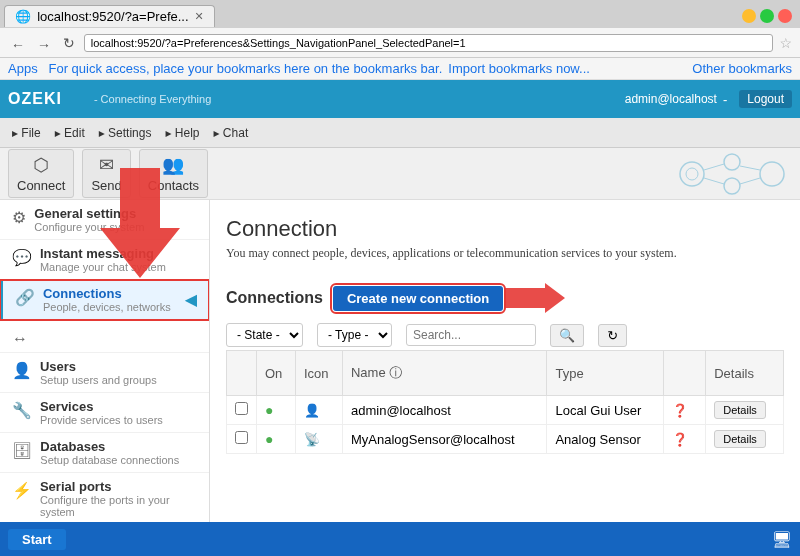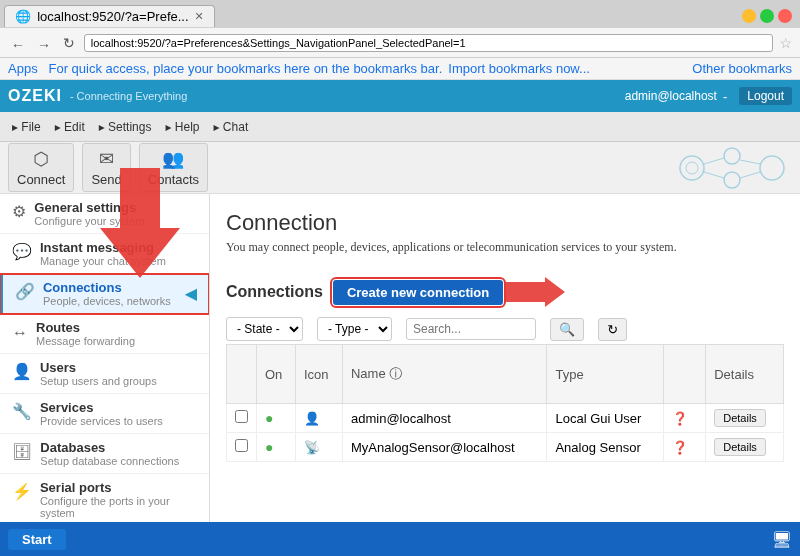--- a/index.html
+++ b/index.html
@@ -13,21 +13,21 @@
     .win-maximize { background: #28ca41; }
     .win-close { background: #ff5f56; }
     .address-bar { display: flex; align-items: center; padding: 4px 8px; gap: 6px; background: #f5f5f5; border-bottom: 1px solid #ccc; height: 30px; }
     .nav-btn { background: none; border: none; cursor: pointer; font-size: 14px; color: #555; padding: 0 3px; }
     .address-input { flex: 1; border: 1px solid #aaa; border-radius: 3px; padding: 2px 6px; font-size: 11px; background: white; }
     .bookmark-star { color: #aaa; font-size: 14px; }
     .bookmarks-bar { background: #f5f5f5; border-bottom: 1px solid #ddd; padding: 2px 8px; font-size: 11px; color: #555; display: flex; gap: 6px; align-items: center; height: 22px; }
     .bookmarks-bar span { color: #1a73e8; cursor: pointer; }
 
     
-    .app-header { background: #2196c4; padding: 4px 8px; display: flex; align-items: center; justify-content: space-between; height: 32px; }
+    .app-header { background: #2196c4; padding: 4px 8px; display: flex; align-items: center; justify-content: space-between; height: 38px; gap: 24px; }
     .app-logo { color: white; font-weight: bold; font-size: 16px; letter-spacing: 1px; }
     .app-tagline { color: #cce8f5; font-size: 11px; margin-left: 8px; }
     .app-user { color: white; font-size: 12px; }
     .logout-btn { color: white; background: #1976a2; border: none; cursor: pointer; padding: 2px 8px; border-radius: 3px; font-size: 12px; margin-left: 6px; }
 
     
     .menu-bar { background: #e8e8e8; border-bottom: 1px solid #ccc; display: flex; gap: 2px; padding: 2px 6px; height: 30px; align-items: center; }
     .menu-item { font-size: 12px; color: #333; cursor: pointer; padding: 1px 6px; }
 
     
@@ -60,21 +60,21 @@
     .connections-title { font-size: 16px; font-weight: bold; color: #333; }
     .create-btn { background: #1565c0; color: white; border: none; padding: 5px 14px; border-radius: 3px; cursor: pointer; font-size: 13px; font-weight: bold; outline: 2px solid #e53935; outline-offset: 1px; }
     .filter-row { display: flex; gap: 14px; align-items: center; margin-bottom: 3px; }
     .filter-select { border: 1px solid #ccc; border-radius: 3px; padding: 3px 6px; font-size: 12px; background: white; cursor: pointer; }
     .search-input { border: 1px solid #ccc; border-radius: 3px; padding: 3px 6px; font-size: 12px; width: 130px; }
     .search-btn { background: #f0f0f0; border: 1px solid #ccc; border-radius: 3px; padding: 3px 8px; cursor: pointer; }
     .refresh-btn { background: #f0f0f0; border: 1px solid #ccc; border-radius: 3px; padding: 3px 8px; cursor: pointer; }
 
     
     .conn-table { width: 100%; border-collapse: collapse; font-size: 12px; }
-    .conn-table th { background: #f5f5f5; border: 1px solid #ddd; padding: 20px 8px; text-align: left; color: #555; font-weight: normal; }
+    .conn-table th { background: #f5f5f5; border: 1px solid #ddd; padding: 13px 8px; text-align: left; color: #555; font-weight: normal; }
     .conn-table td { border: 1px solid #eee; padding: 5px 8px; vertical-align: middle; }
     .dot-green { color: #4caf50; font-size: 14px; }
     .icon-cell { color: #888; }
     .details-btn { background: #f0f0f0; border: 1px solid #ccc; border-radius: 3px; padding: 2px 8px; cursor: pointer; font-size: 11px; }
     .help-icon { color: #999; margin-right: 4px; }
     .checkbox-cell { width: 20px; }
 
     
     .bottom-bar { background: #f0f0f0; border-top: 1px solid #ddd; padding: 6px 12px; display: flex; align-items: center; gap: 10px; height: 36px; }
     .delete-btn { background: #e8e8e8; border: 1px solid #ccc; border-radius: 3px; padding: 3px 12px; cursor: pointer; font-size: 12px; }
@@ -181,24 +181,20 @@
     <div class="sidebar-item active">
       <span class="sidebar-icon">🔗</span>
       <div>
         <div class="sidebar-label">Connections</div>
         <div class="sidebar-sublabel">People, devices, networks</div>
       </div>
       <span class="sidebar-arrow">◀</span>
     </div>
     <div class="sidebar-item">
       <span class="sidebar-icon">↔</span>
-      <div>
-        <div class="sidebar-label">Routes</div>
-        <div class="sidebar-sublabel">Message forwarding</div>
-      </div>
     </div>
     <div class="sidebar-item">
       <span class="sidebar-icon">👤</span>
       <div>
         <div class="sidebar-label">Users</div>
         <div class="sidebar-sublabel">Setup users and groups</div>
       </div>
     </div>
     <div class="sidebar-item">
       <span class="sidebar-icon">🔧</span>

